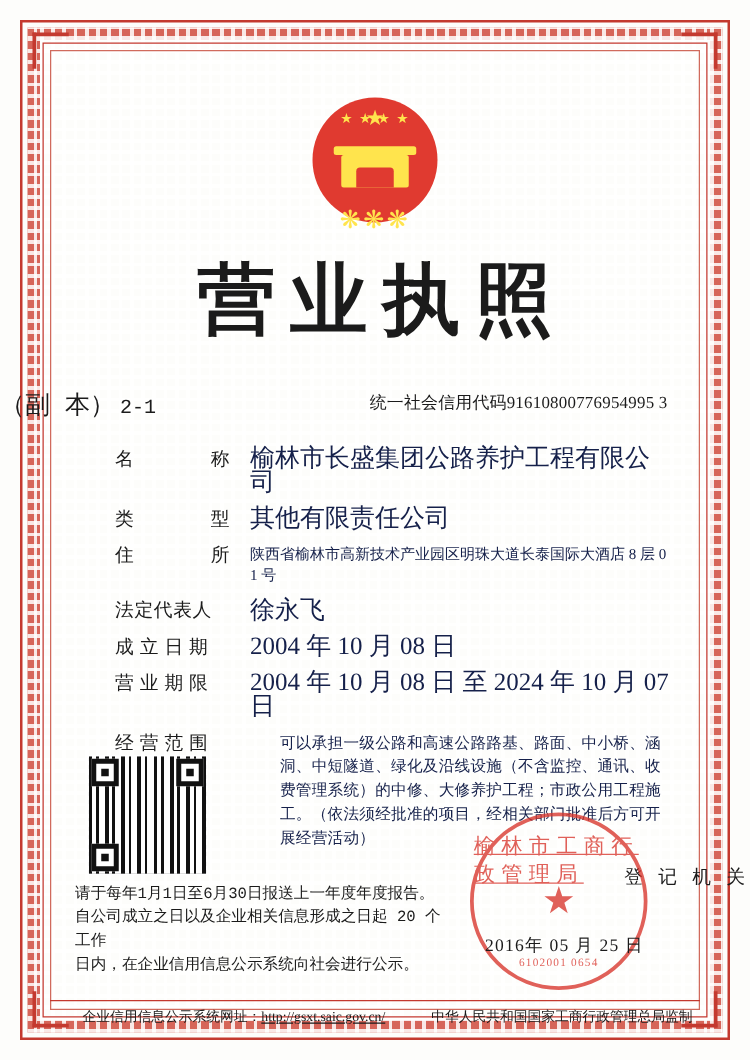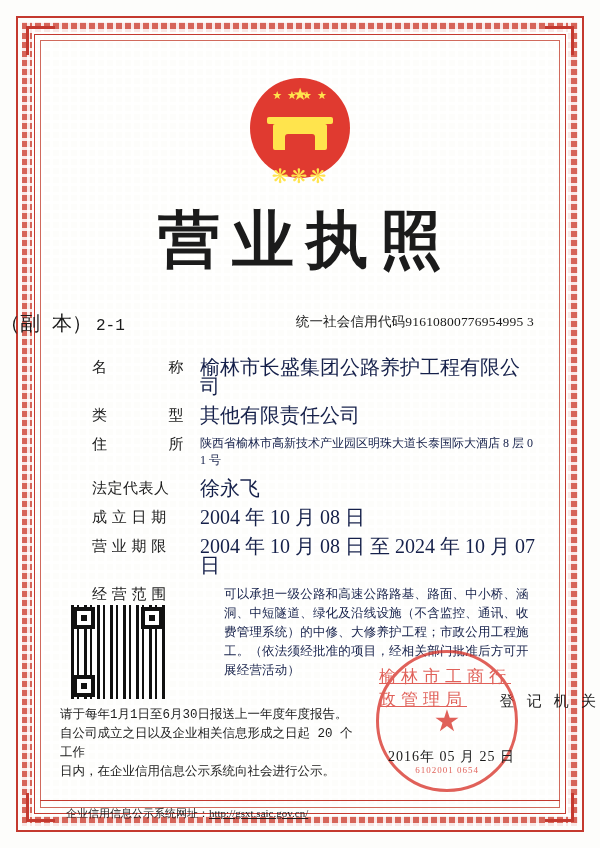--- a/index.html
+++ b/index.html
@@ -460,15 +460,16 @@
     <div>请于每年1月1日至6月30日报送上一年度年度报告。</div>
     <div>自公司成立之日以及企业相关信息形成之日起 20 个工作</div>
     <div>日内，在企业信用信息公示系统向社会进行公示。</div>
   </div>
 
   <div class="footer-rule"></div>
   <div class="footer">
     <div>
       <span>企业信用信息公示系统网址：</span><span class="site">http://gsxt.saic.gov.cn/</span>
     </div>
+    <div>中华人民共和国国家工商行政管理总局监制</div>
   </div>
 
 </div>
 
 </body></html>

